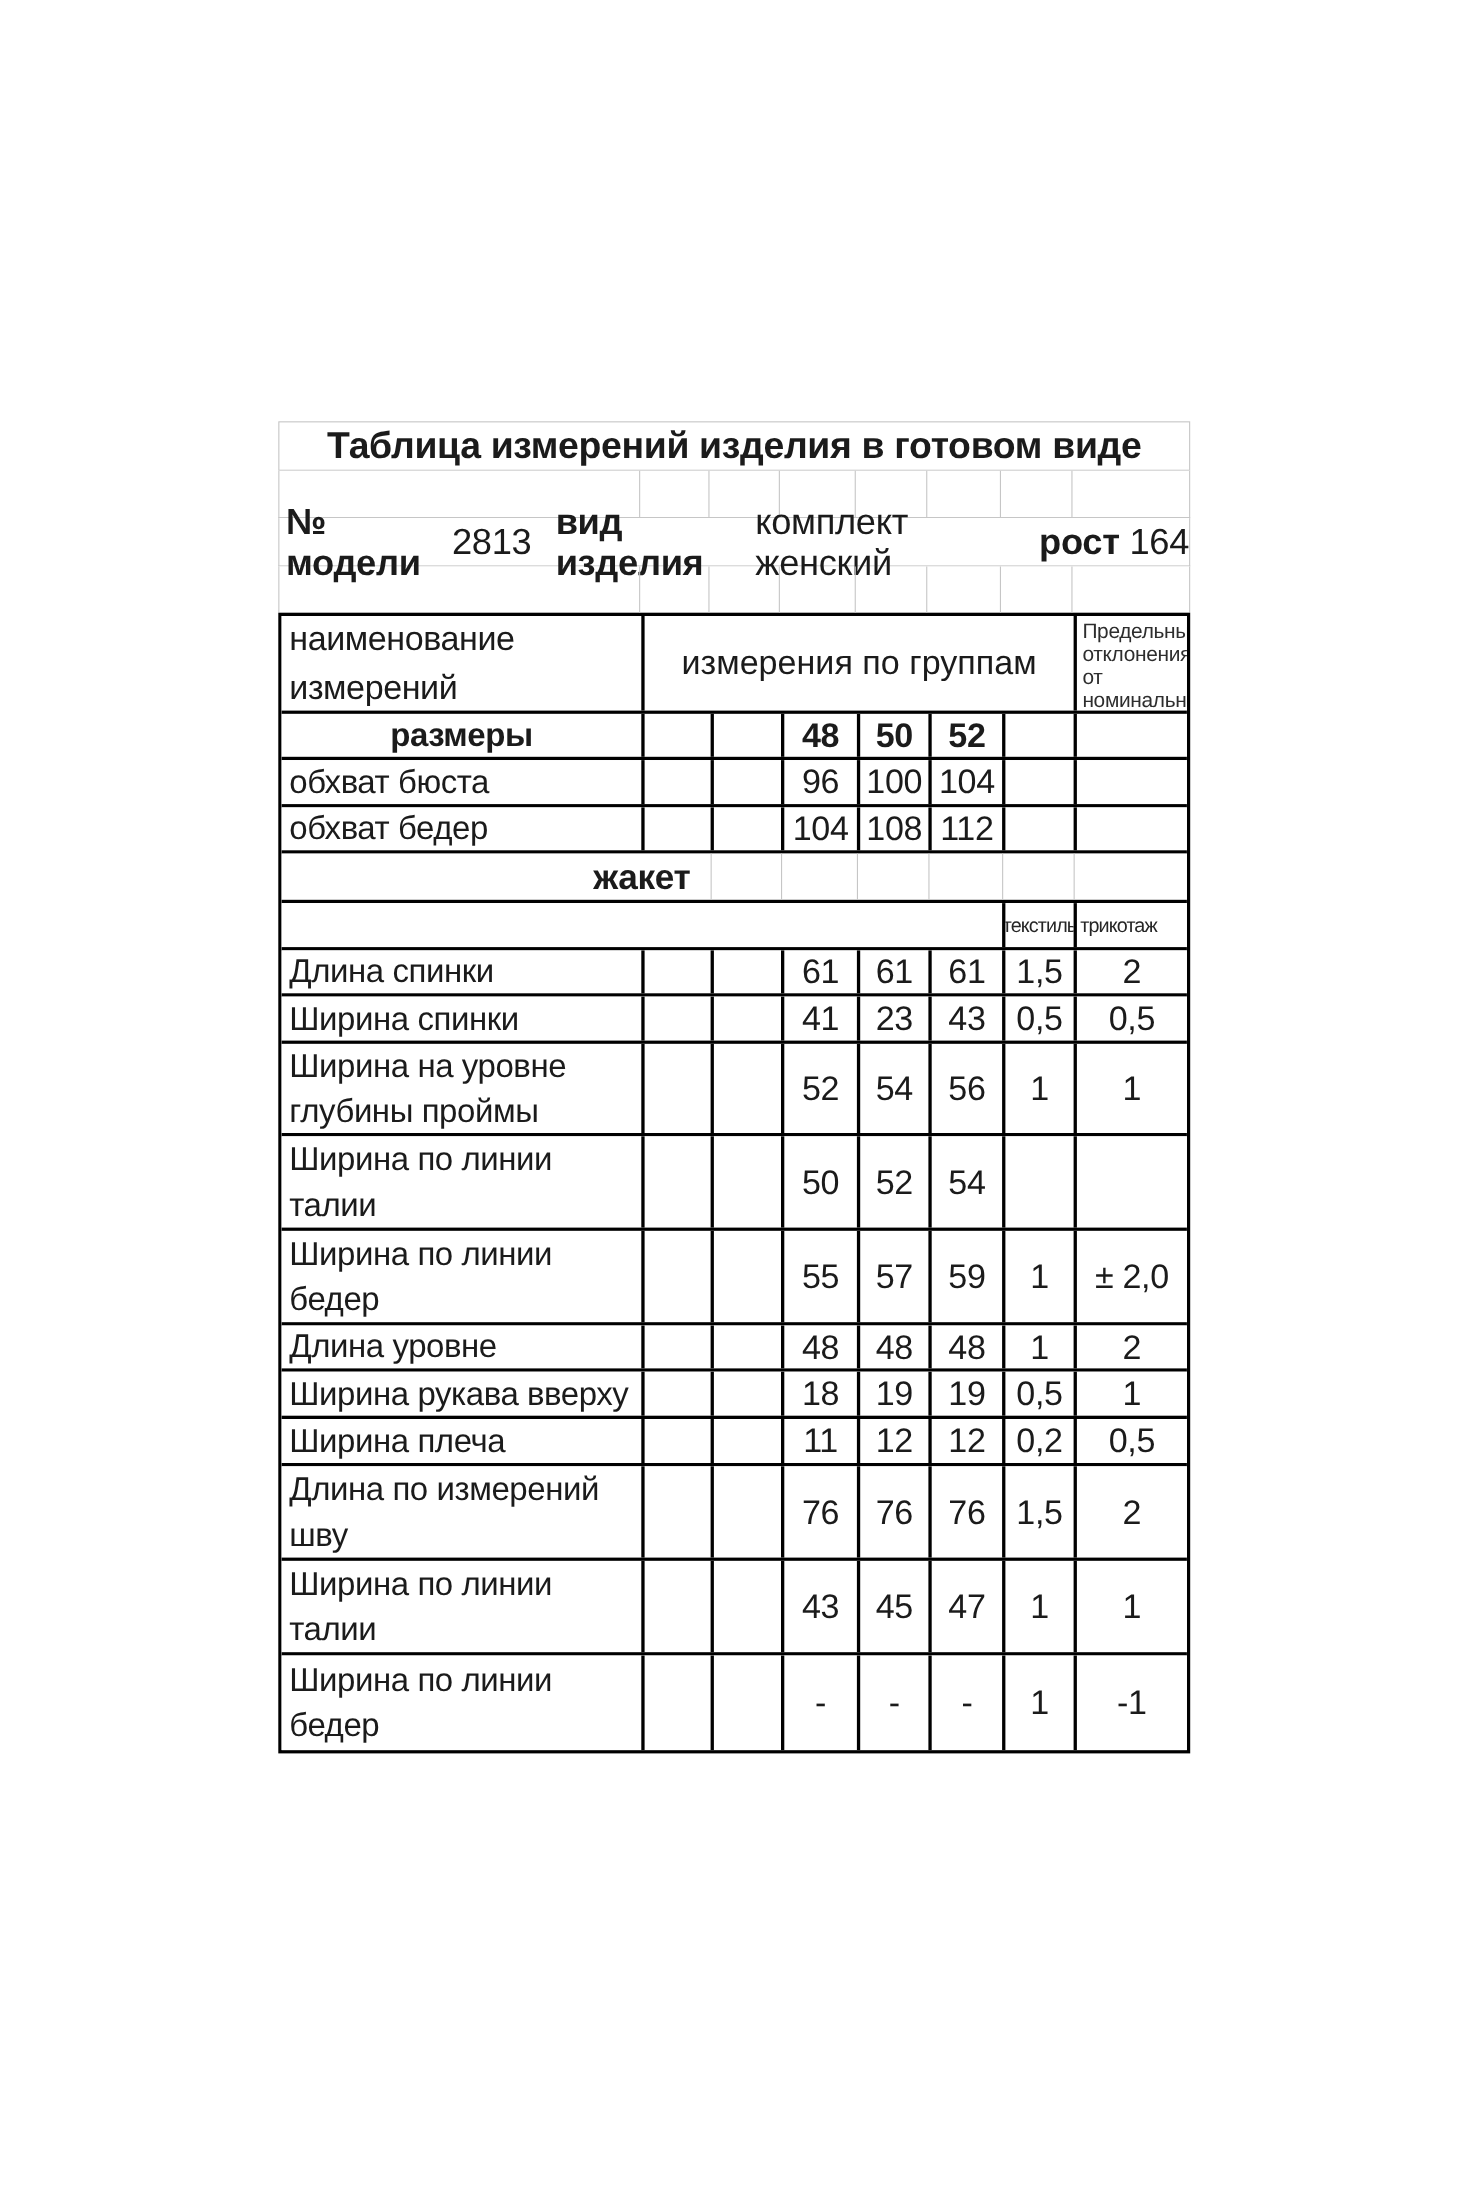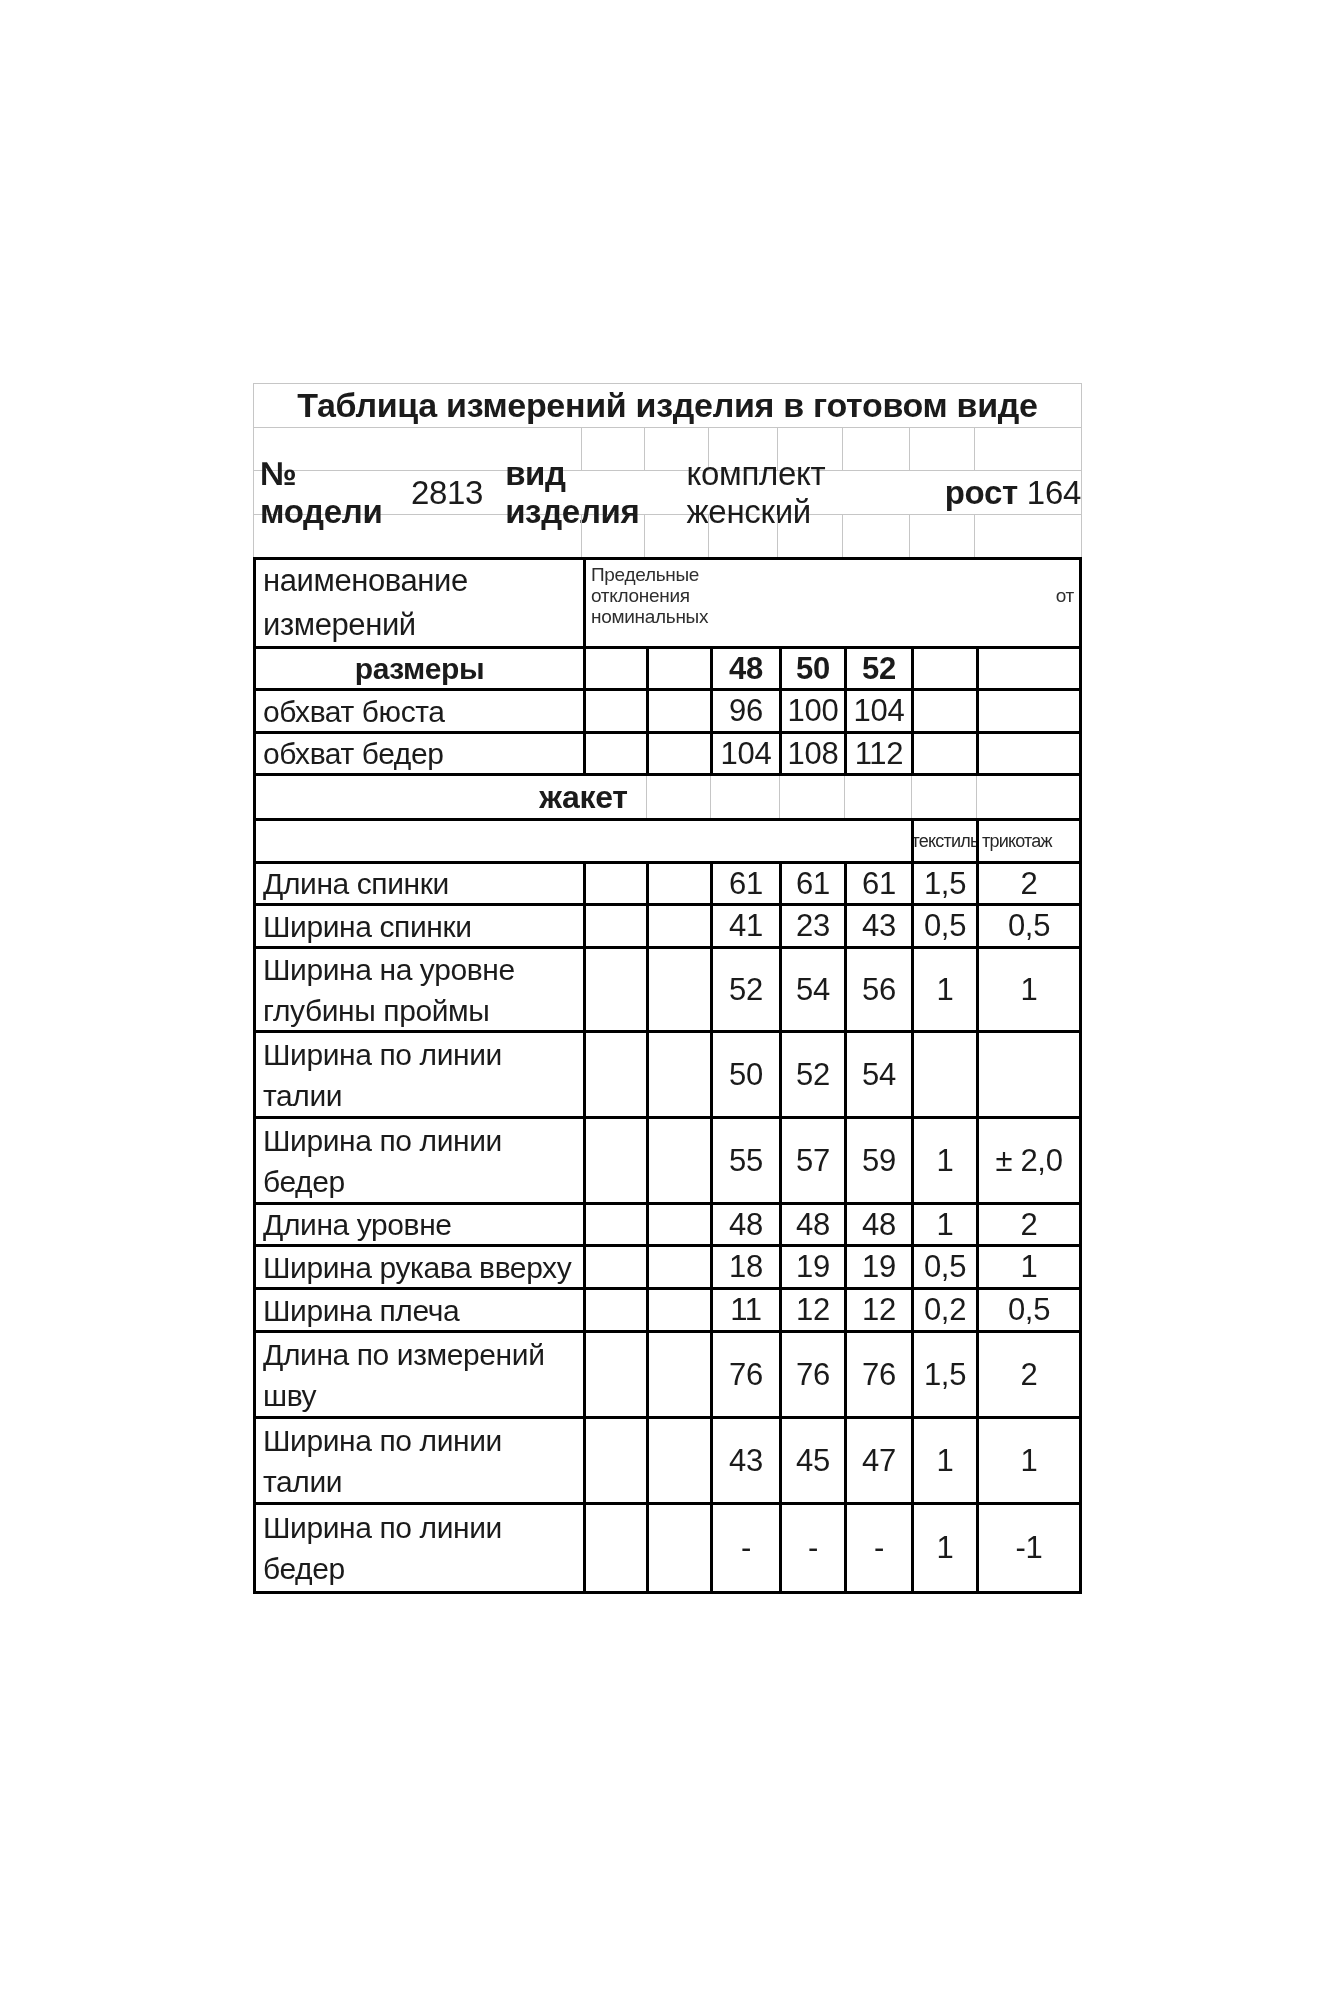--- a/index.html
+++ b/index.html
@@ -100,20 +100,21 @@
     <div class="lc" style="width:67px;"></div>
     <div class="lc" style="width:65px;"></div>
     <div class="lc" style="flex:1;"></div>
   </div>
 
   <div class="heavy">
 
     <div class="trow" style="height:89px;">
       <div class="c f cA lbl hdr-name">наименование
 измерений</div>
+      <div class="c cBG hdr-groups">измерения по группам</div>
       <div class="c cH tol">
         <div>Предельные</div>
         <div class="just">отклонения от</div>
         <div>номинальных</div>
 
       </div>
     </div>
 
     <div class="trow" style="height:42px;">
       <div class="c f cA lbl bold center">размеры</div>

